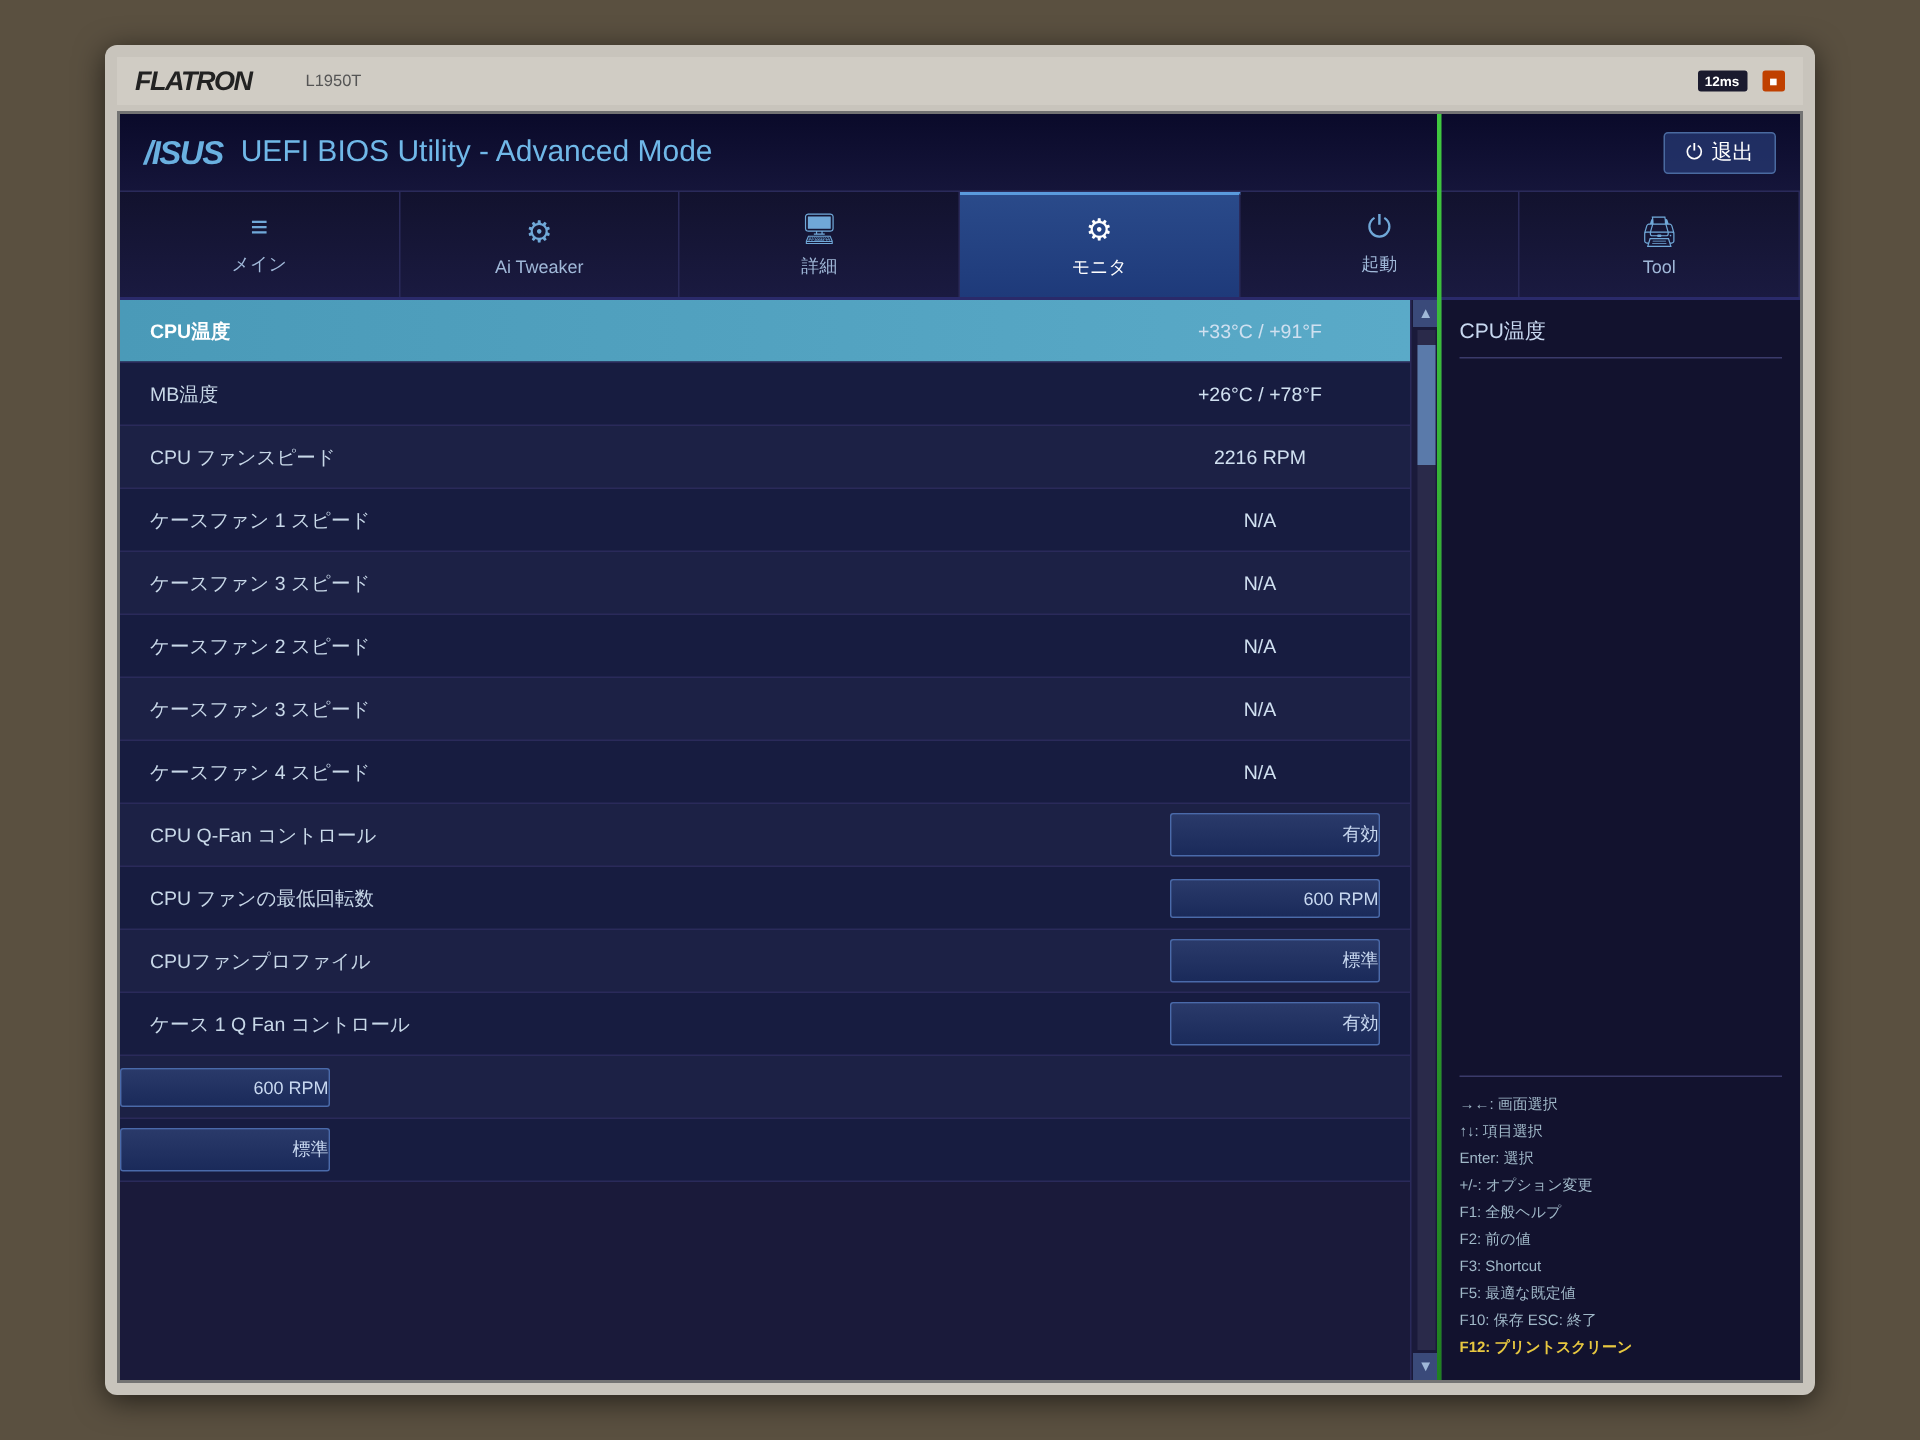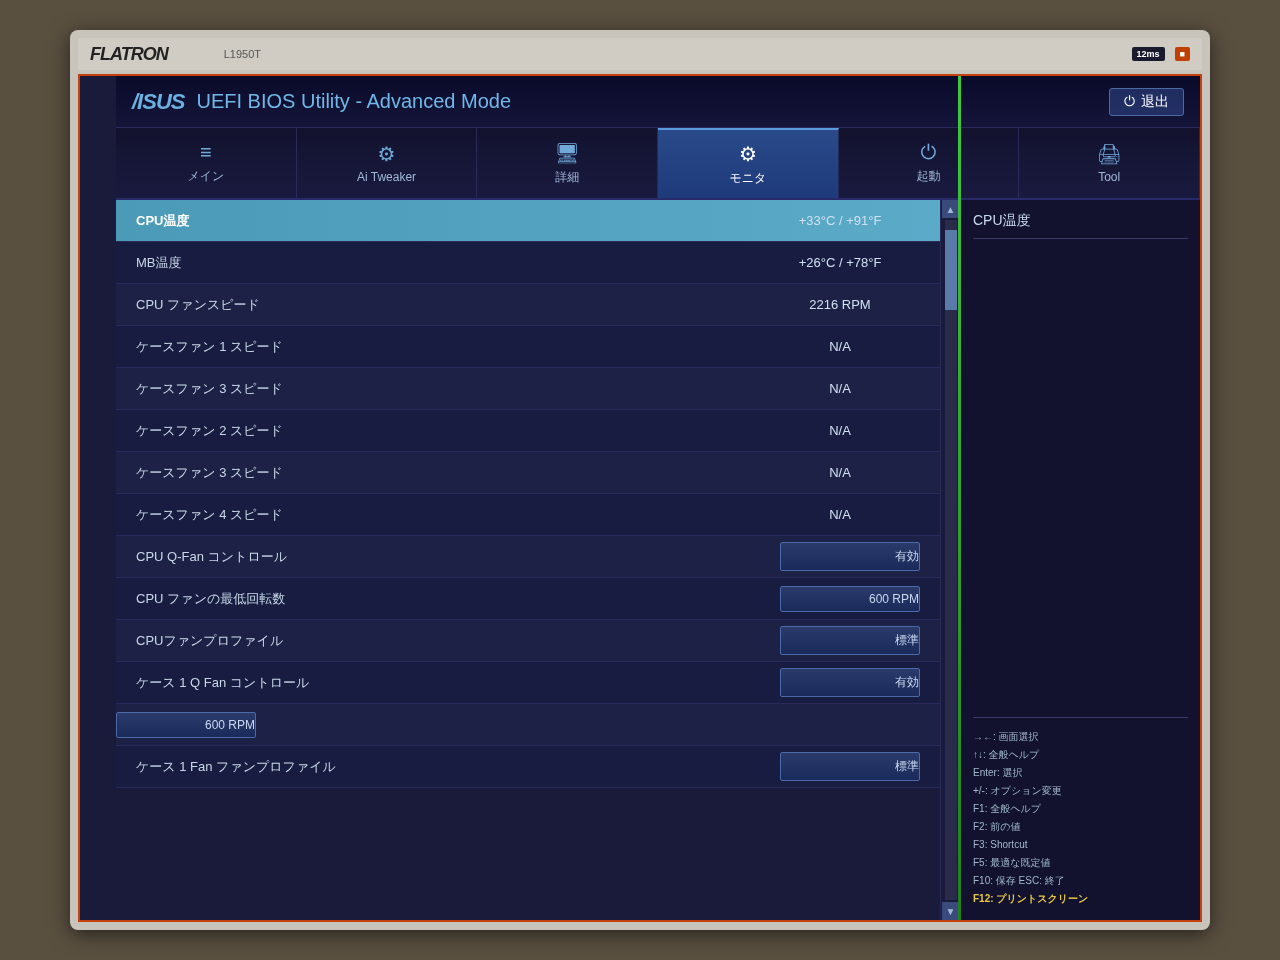--- a/index.html
+++ b/index.html
@@ -33,21 +33,21 @@
       display: flex;
       align-items: center;
       justify-content: space-between;
       padding: 0 12px;
       margin-bottom: 4px;
     }
 
     .monitor-brand {
       display: flex;
       align-items: center;
-      gap: 24px;
+      gap: 4px;
     }
 
     .monitor-brand-logo {
       font-size: 18px;
       font-weight: 900;
       color: #222;
       letter-spacing: -1px;
       font-style: italic;
     }
 
@@ -78,26 +78,25 @@
       font-size: 9px;
       padding: 2px 5px;
       border-radius: 2px;
       font-weight: bold;
     }
 
     
     .screen {
       flex: 1;
       background: #1a1a3a;
-      border: 2px solid #c2410c;
+      border: 2px solid #737373;
       display: flex;
       flex-direction: column;
       position: relative;
       overflow: hidden;
-      padding-left: 36px;
     }
 
     
     .bios-header {
       background: linear-gradient(to bottom, #0a0a2a, #15153a);
       padding: 8px 16px;
       display: flex;
       align-items: center;
       justify-content: space-between;
       border-bottom: 1px solid #2a2a5a;
@@ -449,21 +448,20 @@
               <div class="settings-button">標準</div>
             </div>
             <div class="settings-row">
               <div class="settings-label">ケース 1 Q Fan コントロール</div>
               <div class="settings-button">有効</div>
             </div>
             <div class="settings-row">
               <div class="settings-button">600 RPM</div>
             </div>
             <div class="settings-row">
-              <div class="settings-label">ケース 1 Fan ファンプロファイル</div>
               <div class="settings-button">標準</div>
             </div>
           </div>
       </div>
 
       <div class="scrollbar-container">
         <div class="scrollbar-arrow">▲</div>
         <div class="scrollbar-track">
           <div class="scrollbar-thumb"></div>
         </div>
@@ -471,21 +469,21 @@
       </div>
 
       <div class="green-accent"></div>
 
       <div class="help-panel">
         <div class="help-title">CPU温度</div>
         <div class="help-spacer"></div>
         <div class="help-keys" id="help-keys-container">
 
         <div class="key-line">→←: 画面選択</div>
-            <div class="key-line">↑↓: 全般ヘルプ</div>
+            <div class="key-line">↑↓: 項目選択</div>
             <div class="key-line">Enter: 選択</div>
             <div class="key-line">+/-: オプション変更</div>
             <div class="key-line">F1: 全般ヘルプ</div>
             <div class="key-line">F2: 前の値</div>
             <div class="key-line">F3: Shortcut</div>
             <div class="key-line">F5: 最適な既定値</div>
             <div class="key-line">F10: 保存 ESC: 終了</div>
             <div class="key-highlight" style="color: rgb(232, 200, 64); font-weight: bold;">F12: プリントスクリーン</div>
           </div>
       </div>

